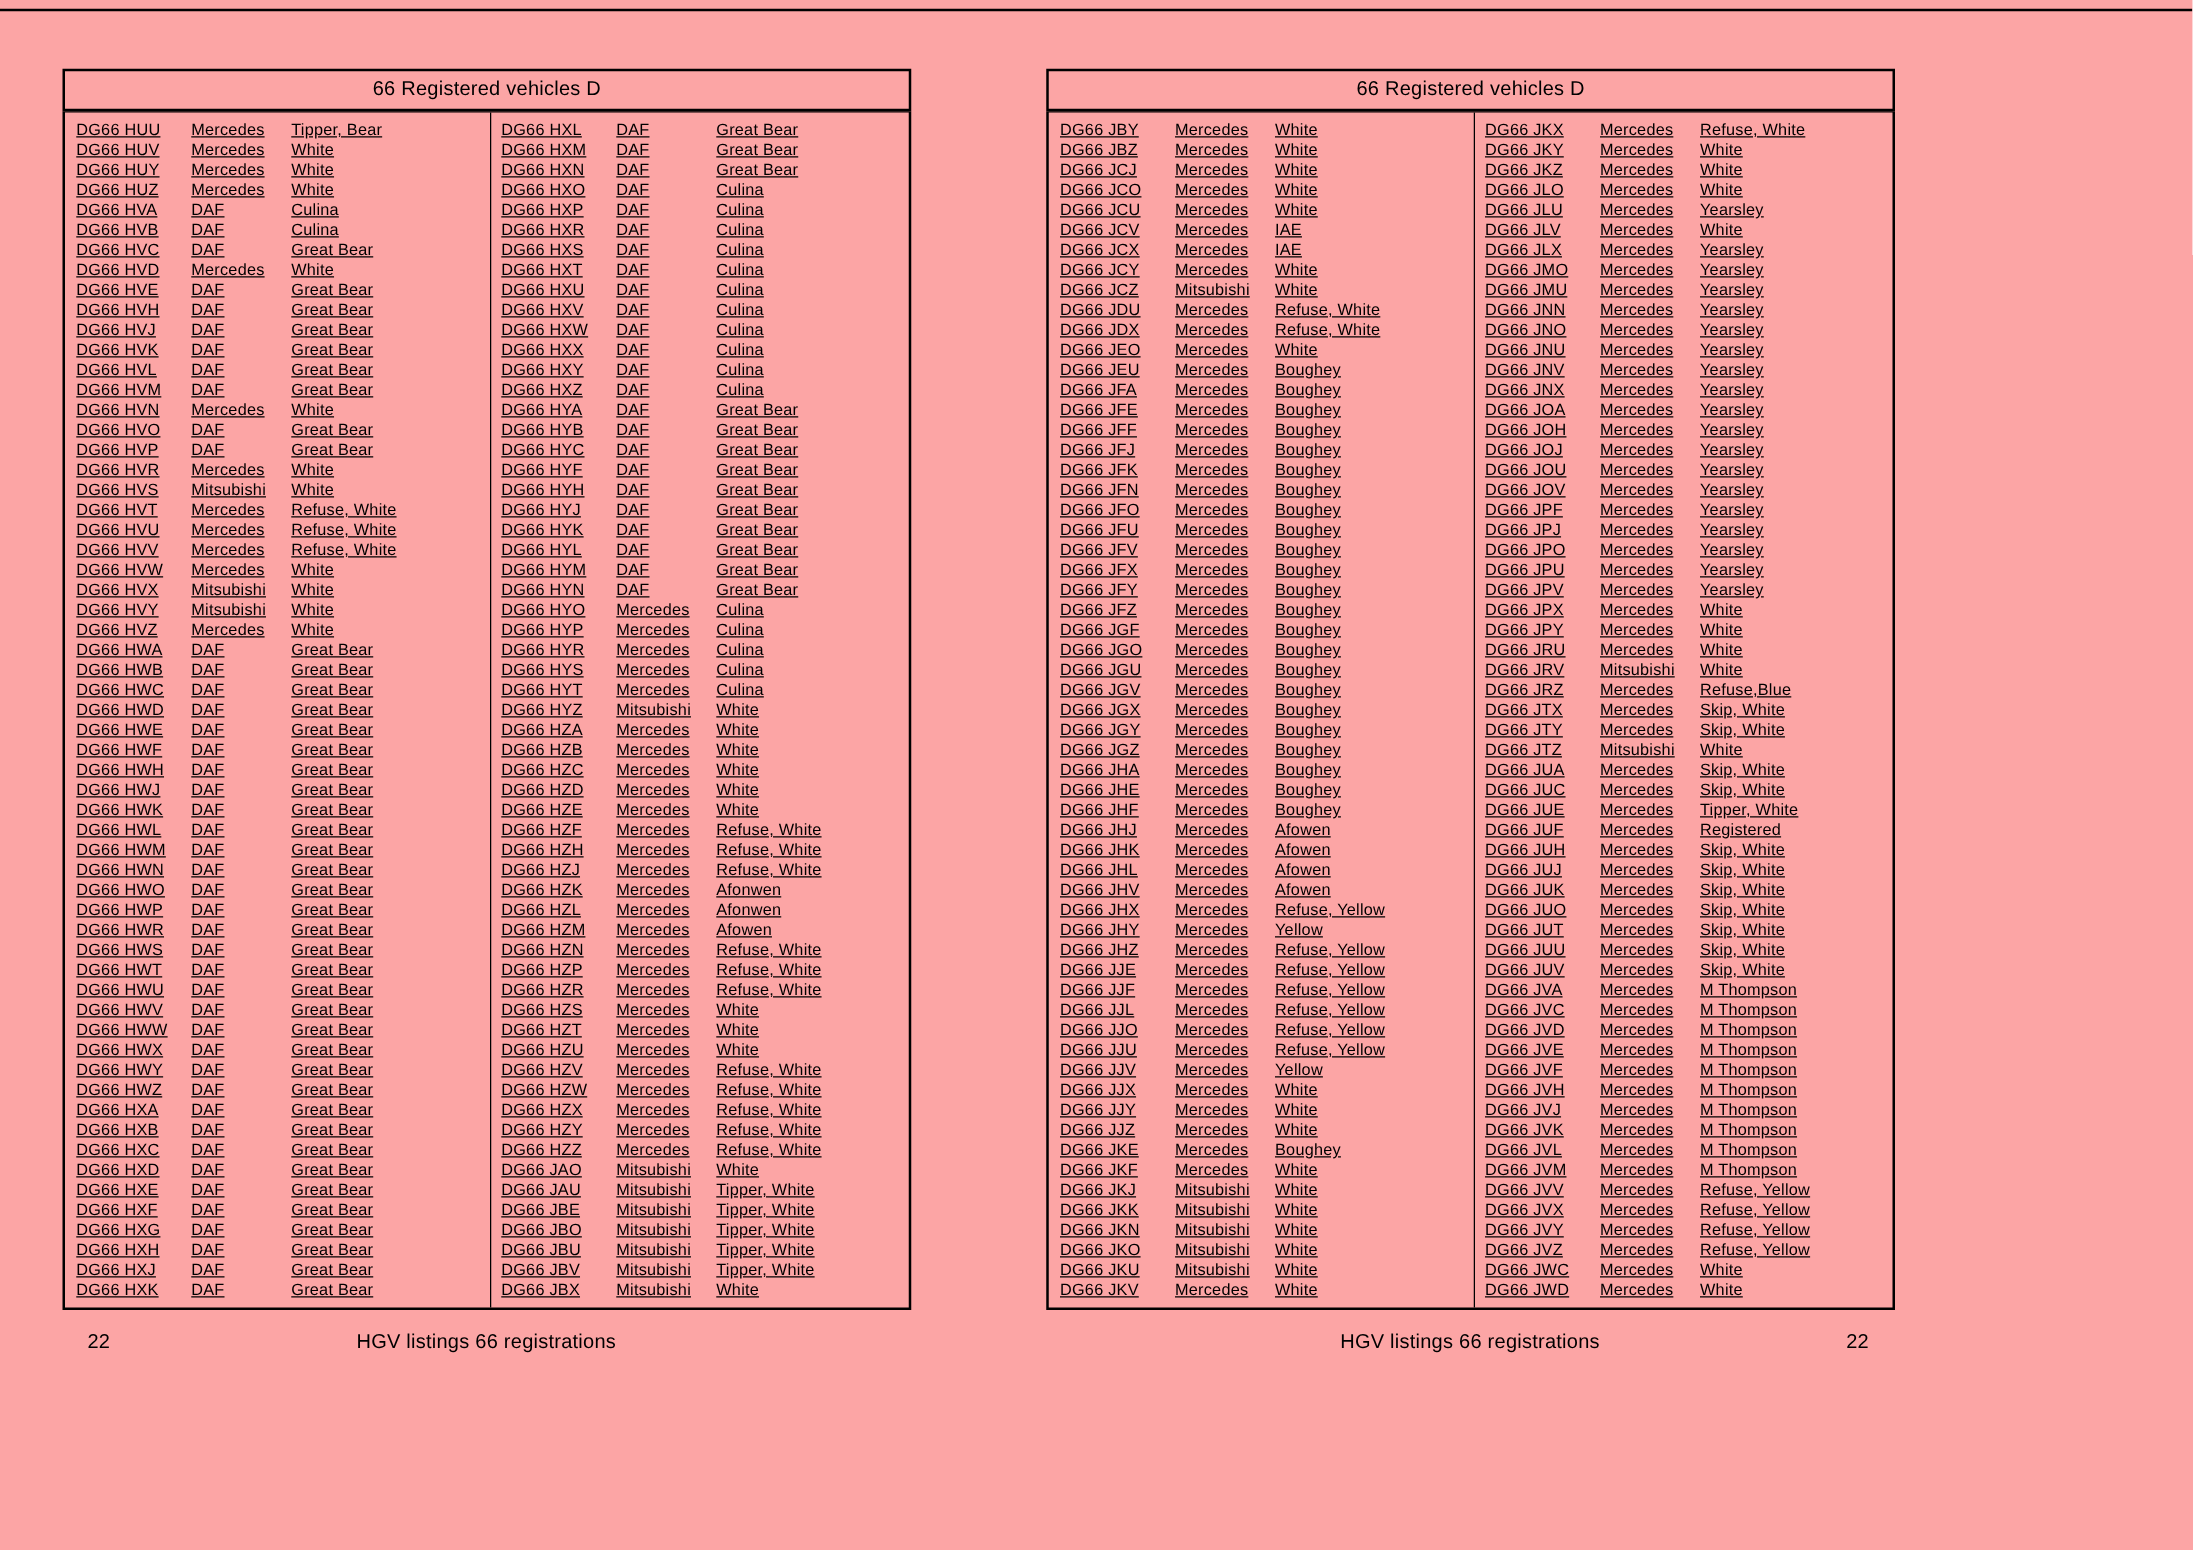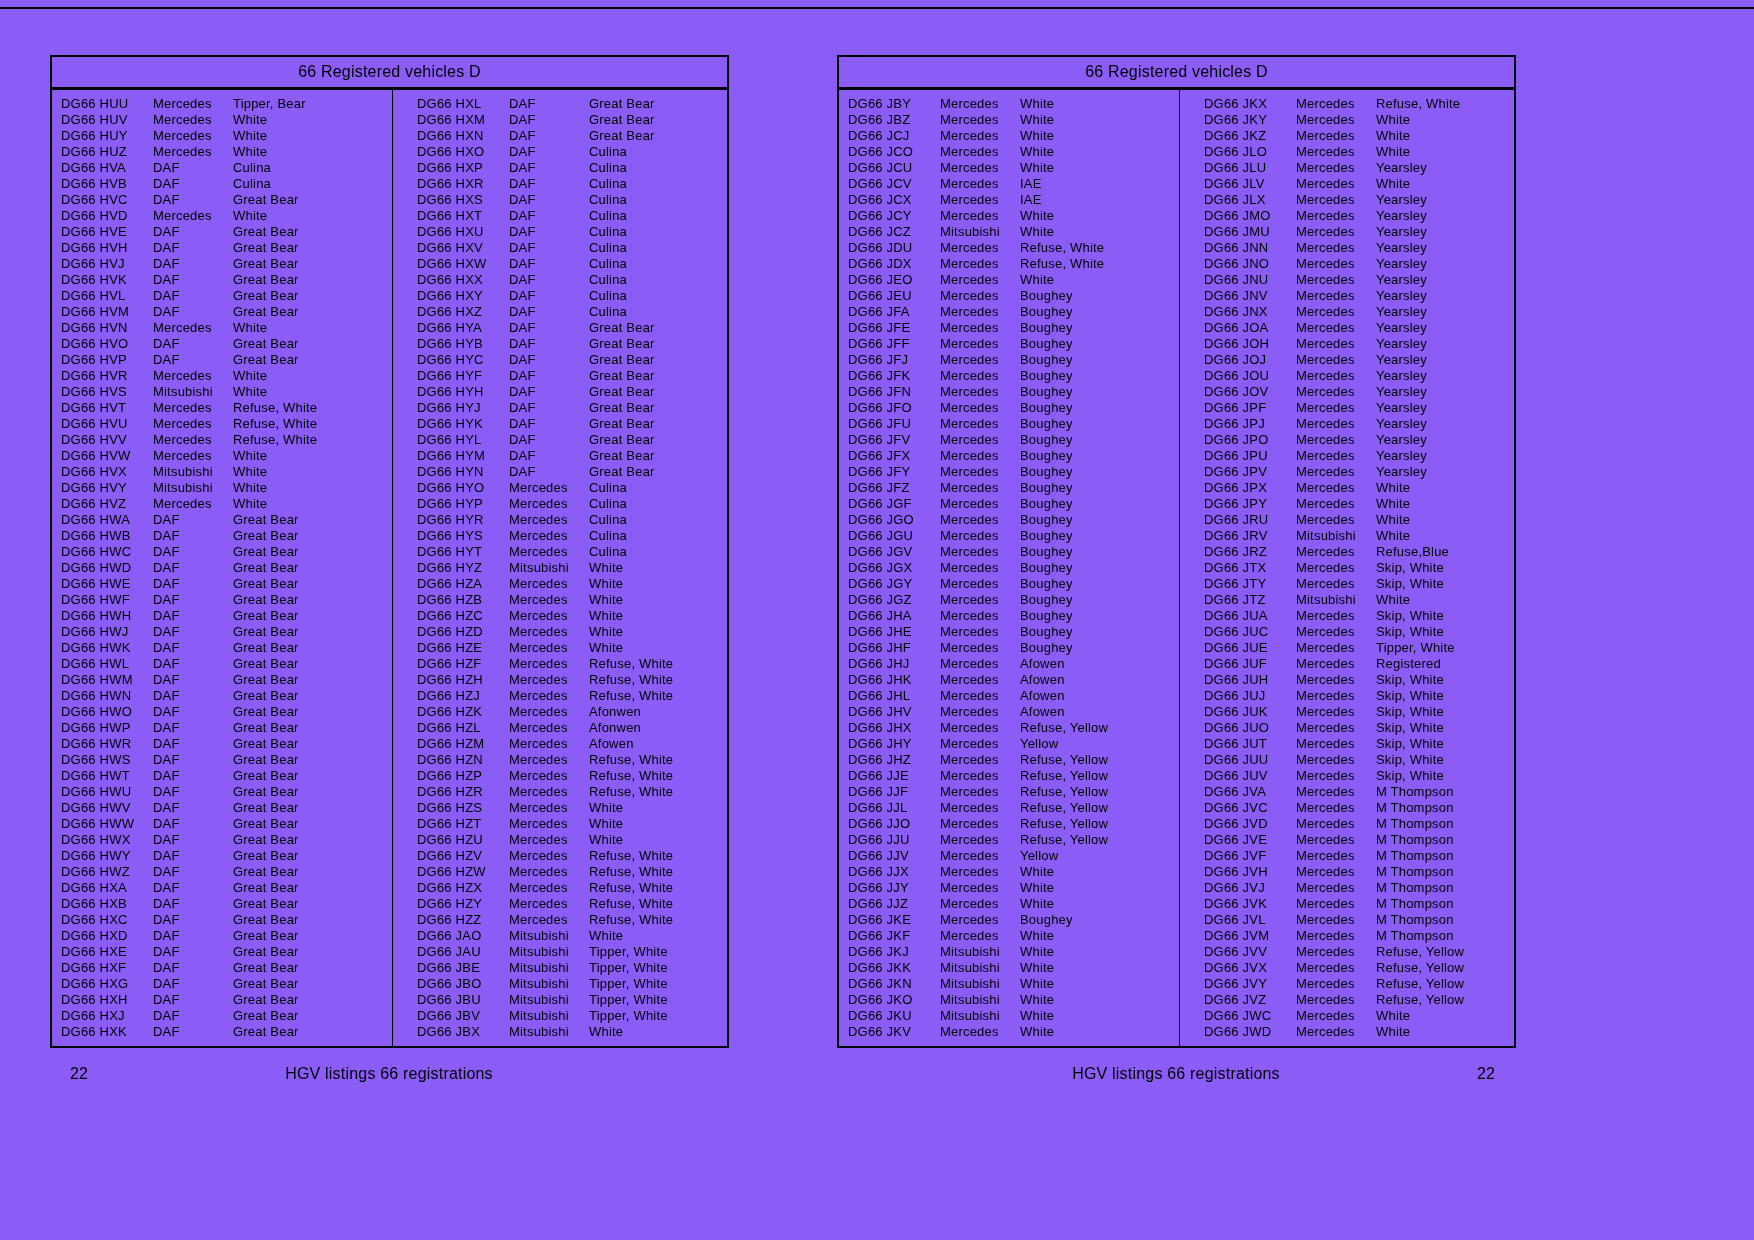--- a/index.html
+++ b/index.html
@@ -1,28 +1,28 @@
 <!DOCTYPE html>
 <html><head>
 <meta charset="utf-8">
 <style>
   html,body{margin:0;padding:0;background:#fff;}
-  .canvas{position:relative;width:1754px;height:1240px;background:#8b5cf6;overflow:hidden;
+  .canvas{position:relative;width:1754px;height:1240px;background:#fca5a5;overflow:hidden;
           font-family:"Liberation Sans",sans-serif;color:#000;}
   .top-rule{position:absolute;left:0;top:7px;width:1754px;height:2px;background:#000;}
   .page{position:absolute;top:55px;width:679px;}
   .page-left{left:50px;}
   .page-right{left:837px;}
   .title-box{box-sizing:border-box;width:100%;height:34px;border:2px solid #000;
              display:flex;align-items:center;justify-content:center;
              font-size:16px;letter-spacing:.2px;}
   .body-box{box-sizing:border-box;width:100%;height:959px;border:2px solid #000;border-top:1px solid #000;
-            display:flex;align-items:stretch;}
+            display:flex;align-items:stretch;text-decoration:underline;}
   .tcol{box-sizing:border-box;width:340px;padding:6px 0 0 9px;overflow:hidden;}
-  .tcol.colb{width:335px;padding-left:24px;border-left:1px solid #000;}
+  .tcol.colb{width:335px;padding-left:8px;border-left:1px solid #000;}
   .row{display:grid;grid-template-columns:92px 80px auto;height:16px;line-height:16px;
        font-size:13px;letter-spacing:.2px;white-space:nowrap;}
   .row span{overflow:visible;}
   .footer-item{position:absolute;top:1066px;font-size:16px;line-height:16px;letter-spacing:.2px;}
   .fp-num-left{left:70px;}
   .fp-center-left{left:389px;transform:translateX(-50%);}
   .fp-center-right{left:1176px;transform:translateX(-50%);}
   .fp-num-right{left:1477px;}
 </style>
 </head>

